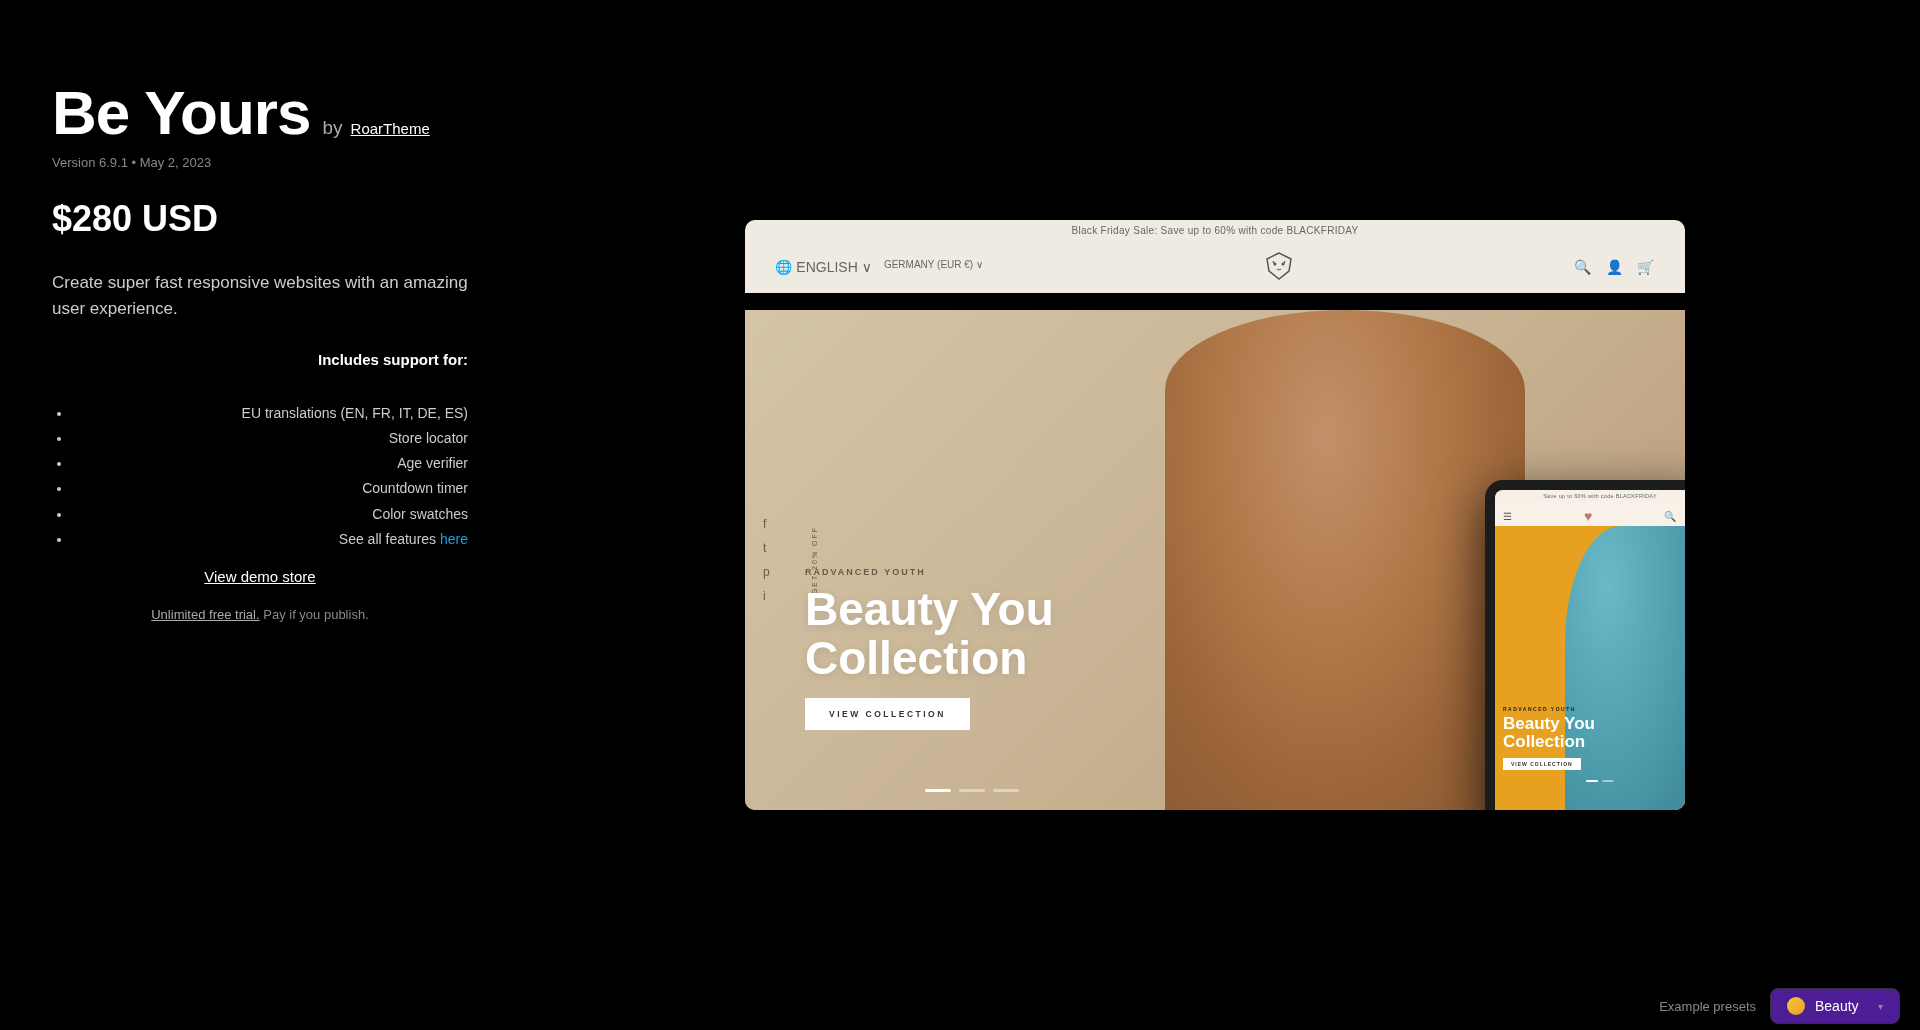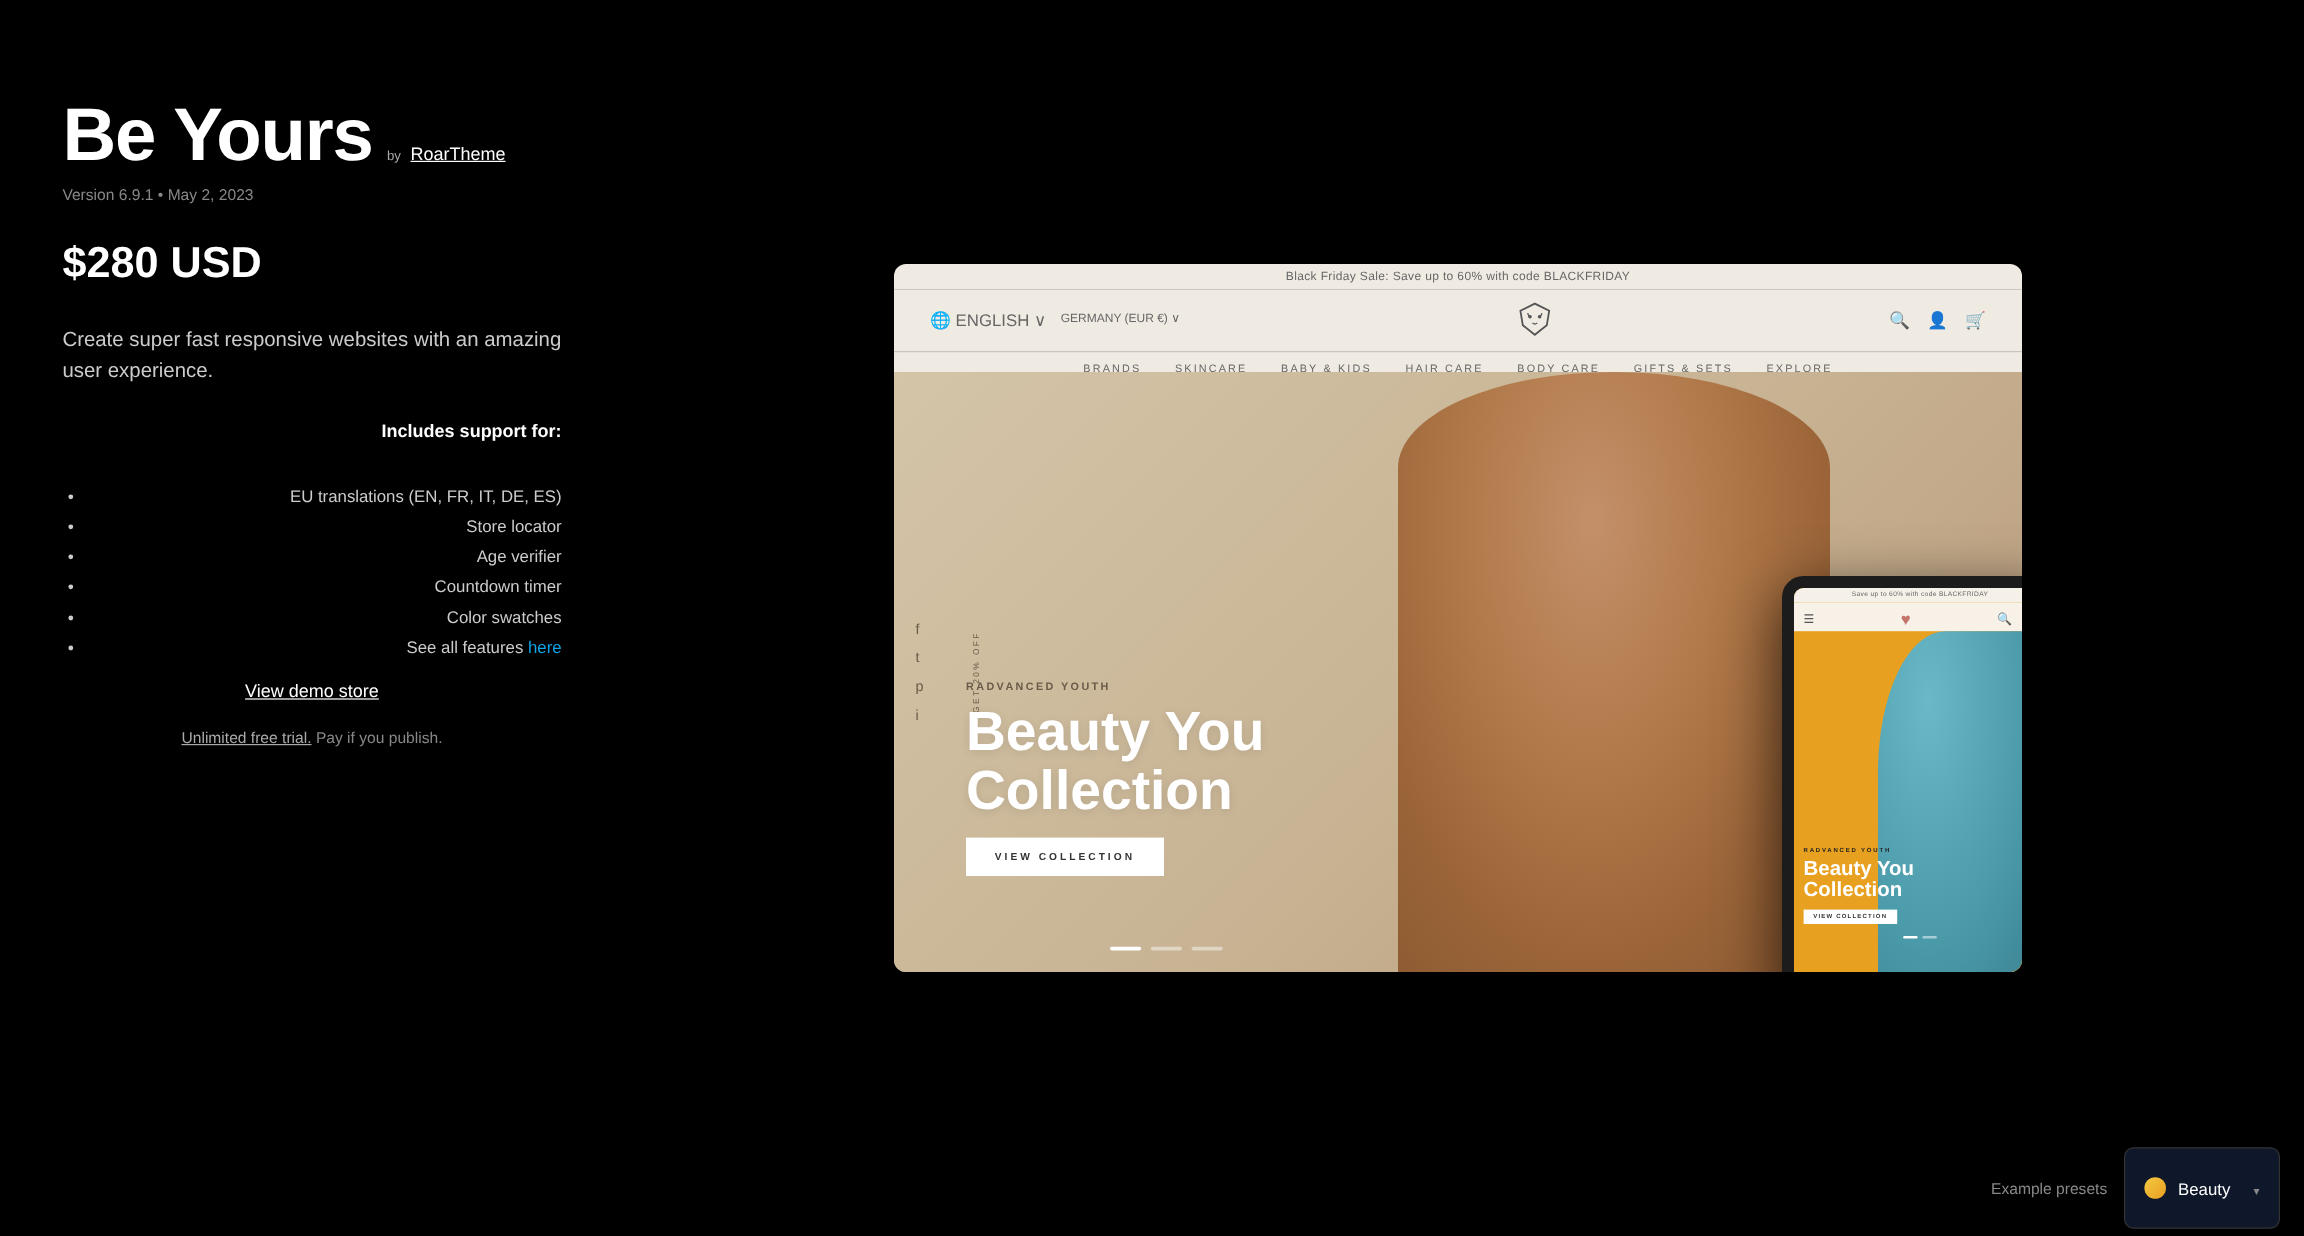--- a/index.html
+++ b/index.html
@@ -34,21 +34,21 @@
     }
 
     .by-author {
       display: flex;
       align-items: baseline;
       gap: 8px;
       margin-top: 4px;
     }
 
     .by-text {
-      font-size: 11px;
+      font-size: 19px;
       color: #aaa;
       font-weight: 400;
     }
 
     .author-link {
       font-size: 15px;
       color: #fff;
       text-decoration: underline;
       cursor: pointer;
     }
@@ -164,26 +164,26 @@
       gap: 14px;
       z-index: 10;
     }
 
     .presets-label {
       font-size: 13px;
       color: #888;
     }
 
     .presets-dropdown {
-      background: #0f172a;
+      background: #4c1d95;
       border: 1px solid #333;
       border-radius: 8px;
-      padding: 24px 16px;
-      display: flex;
-      align-items: flex-end;
+      padding: 8px 16px;
+      display: flex;
+      align-items: center;
       gap: 10px;
       cursor: pointer;
       min-width: 130px;
     }
 
     .preset-dot {
       width: 18px;
       height: 18px;
       border-radius: 50%;
       background: linear-gradient(135deg, #f5c842, #e8a020);
@@ -563,29 +563,20 @@
             <path d="M16 20 Q18 22 20 20" stroke="#555" stroke-width="1" fill="none"></path>
           </svg>
         </div>
         <div class="nav-actions">
           <span style="font-size:14px;color:#555;">🔍</span>
           <span style="font-size:14px;color:#555;">👤</span>
           <span style="font-size:14px;color:#555;">🛒</span>
         </div>
       </div>
 
-      <div class="menu-bar">
-        <span class="menu-item-preview">BRANDS</span>
-        <span class="menu-item-preview">SKINCARE</span>
-        <span class="menu-item-preview">BABY &amp; KIDS</span>
-        <span class="menu-item-preview">HAIR CARE</span>
-        <span class="menu-item-preview">BODY CARE</span>
-        <span class="menu-item-preview">GIFTS &amp; SETS</span>
-        <span class="menu-item-preview">EXPLORE</span>
-      </div>
 
       <div class="hero-scene">
 
         <div style="position:absolute;top:0;left:0;right:0;bottom:0;background:linear-gradient(135deg,#d4c4a8 0%,#c8b494 50%,#b89878 100%);"></div>
 
         <div style="position:absolute;right:160px;top:0;bottom:0;width:360px;background:radial-gradient(ellipse at 45% 25%,#c4906a 0%,#b07848 40%,#9a6438 70%,#8a5830 100%);border-radius:180px 180px 0 0 / 80px 80px 0 0;"></div>
 
         <div class="social-sidebar">
           <span class="s-icon">f</span>
           <span class="s-icon">t</span>

